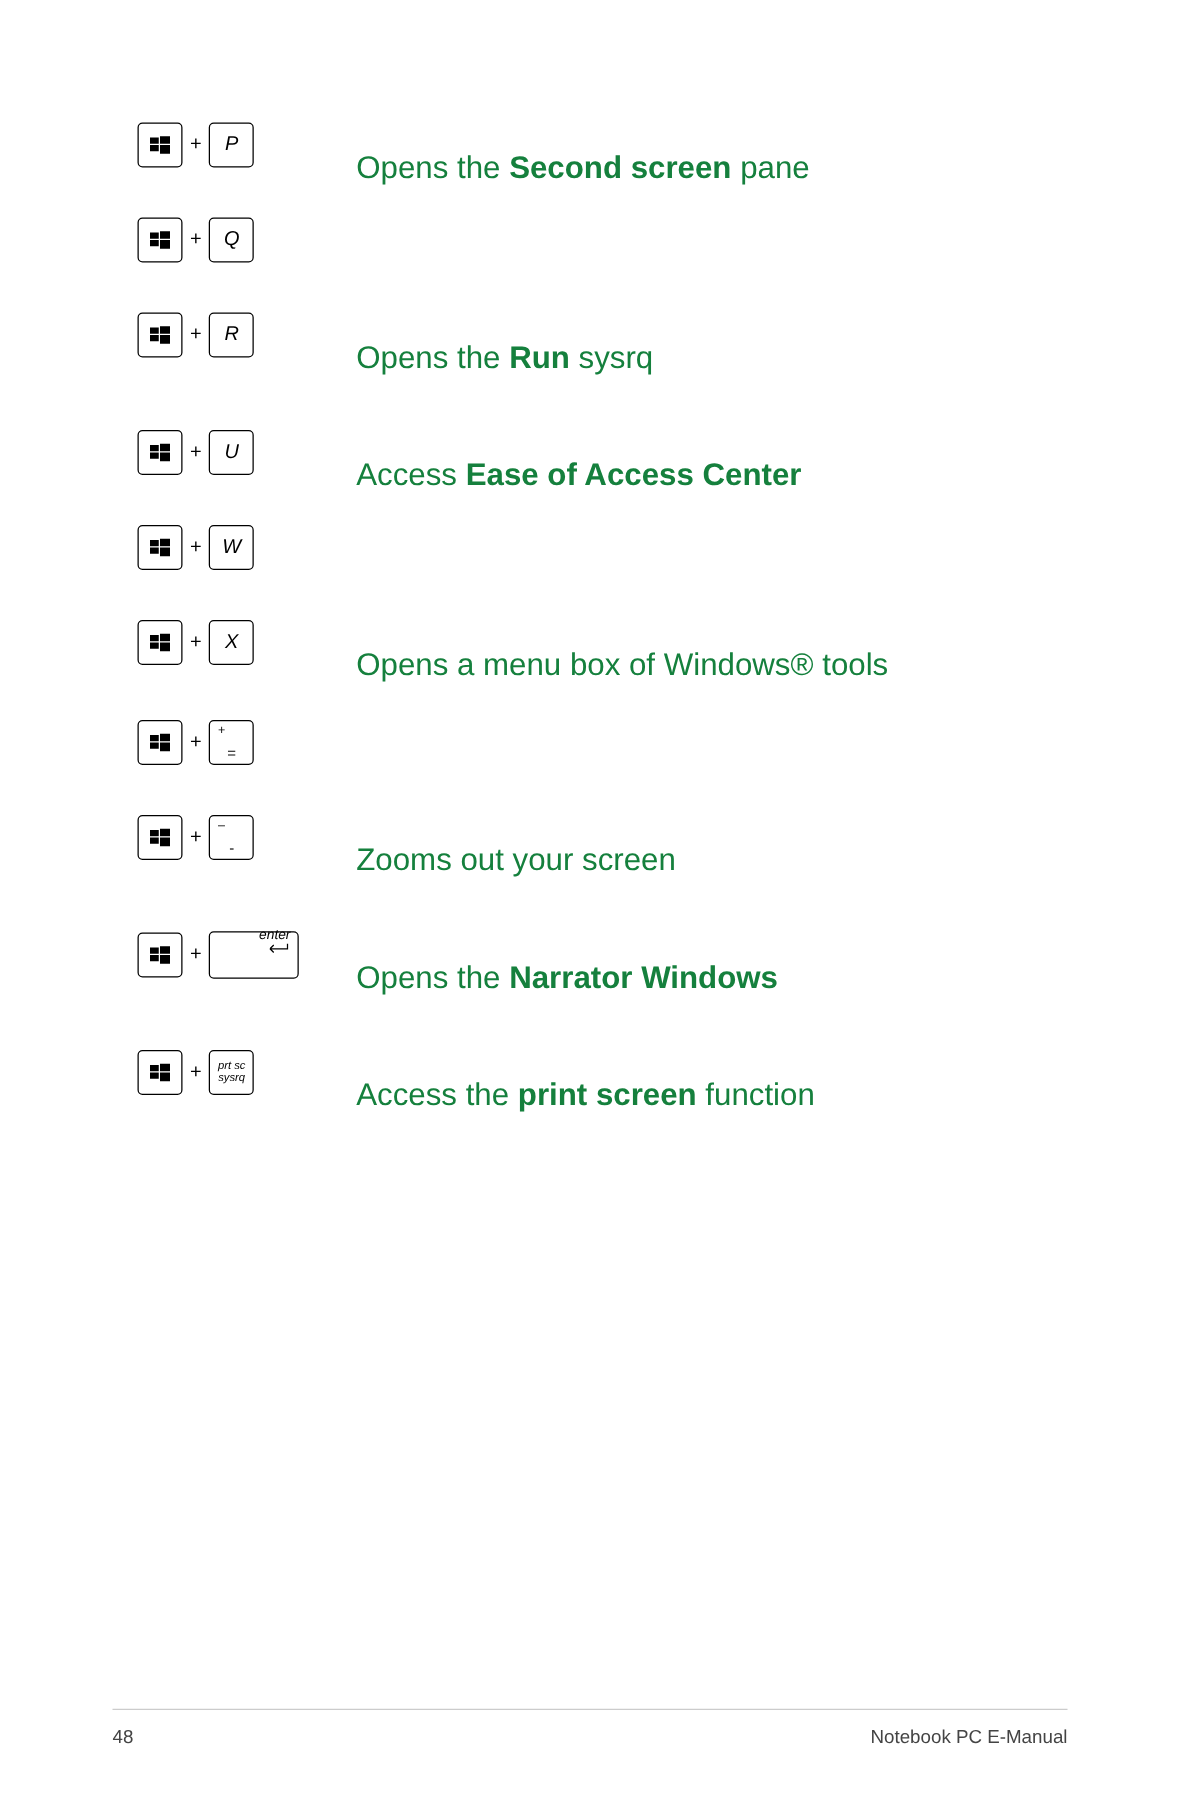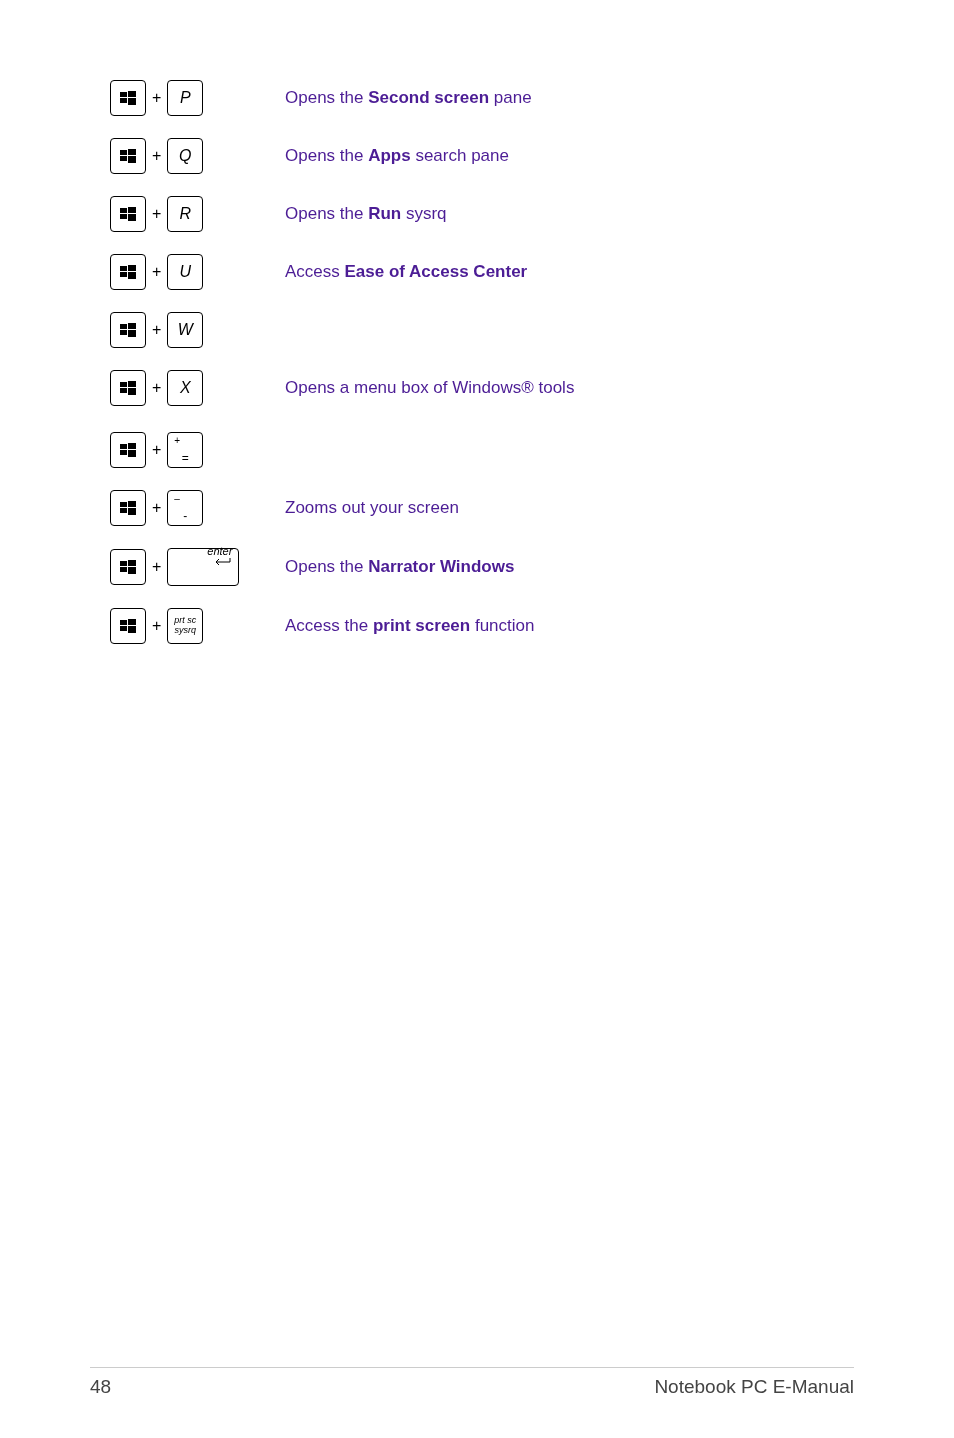--- a/index.html
+++ b/index.html
@@ -88,38 +88,39 @@
       font-style: italic;
       flex-direction: column;
       line-height: 1.1;
     }
     .plus {
       margin: 0 6px;
       font-size: 16px;
       font-weight: normal;
     }
     .description {
-      font-size: 17px;
-      color: #4c1d95;
+      font-size: 25px;
+      color: #15803d;
       line-height: 1.4;
       padding-left: 5px;
+      margin-top: 37px;
     }
     .description b, .description strong {
       font-weight: 700;
     }
     .footer {
       position: absolute;
       bottom: 40px;
       left: 0;
       right: 0;
       padding: 0 100px 0 90px;
       display: flex;
       justify-content: space-between;
       align-items: flex-end;
-      font-size: 19px;
+      font-size: 15px;
       color: #444;
     }
     .footer-line {
       position: absolute;
       bottom: 70px;
       left: 90px;
       right: 100px;
       height: 1px;
       background: linear-gradient(to bottom, #ddd 0%, #aaa 100%);
       border-top: 1px solid #ccc;
@@ -160,23 +161,20 @@
         <svg viewBox="0 0 16 16">
             <rect x="0" y="2" width="7" height="5" fill="#000"></rect>
             <rect x="8" y="1" width="8" height="6" fill="#000"></rect>
             <rect x="0" y="8" width="7" height="5" fill="#000"></rect>
             <rect x="8" y="8" width="8" height="7" fill="#000"></rect>
           </svg>
       </span>
       <span class="plus">+</span>
       <span class="key key-letter">Q</span>
     </div>
-    <div class="description">
-      <span>Opens the </span><strong>Apps</strong><span> search pane</span>
-    </div>
   </div>
 
   <div class="shortcut-row">
     <div class="key-combo">
       <span class="key key-win">
         <svg viewBox="0 0 16 16">
             <rect x="0" y="2" width="7" height="5" fill="#000"></rect>
             <rect x="8" y="1" width="8" height="6" fill="#000"></rect>
             <rect x="0" y="8" width="7" height="5" fill="#000"></rect>
             <rect x="8" y="8" width="8" height="7" fill="#000"></rect>

